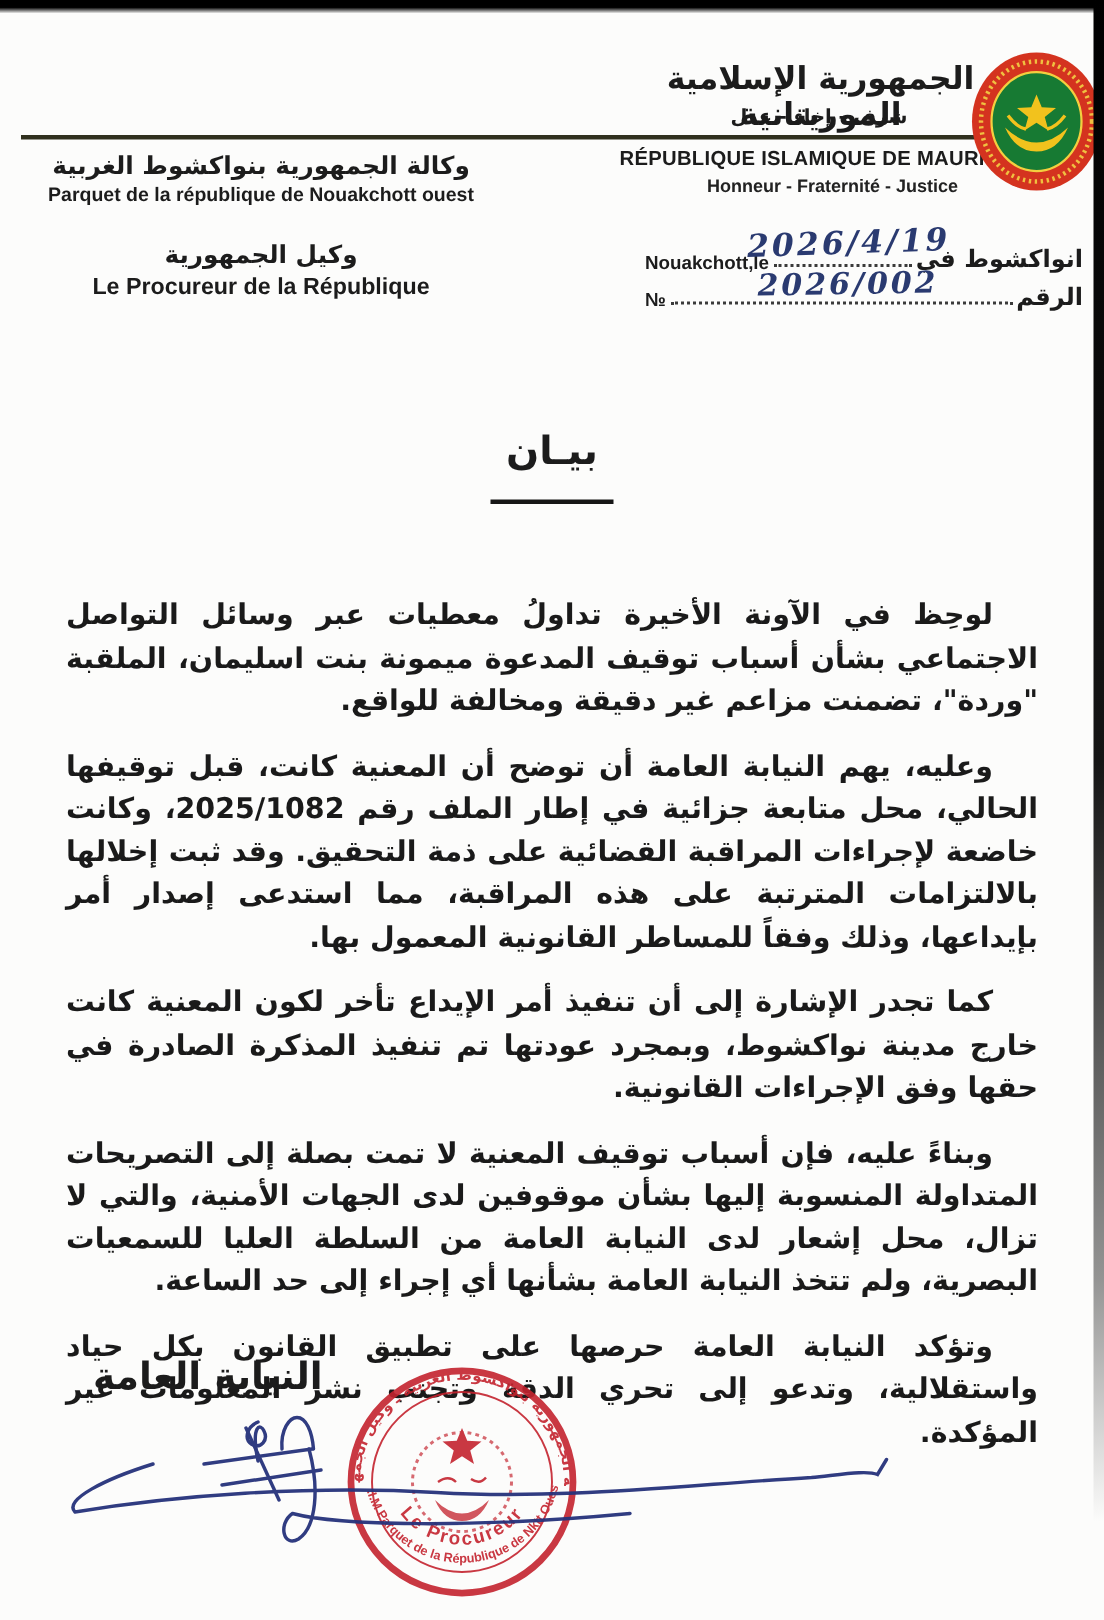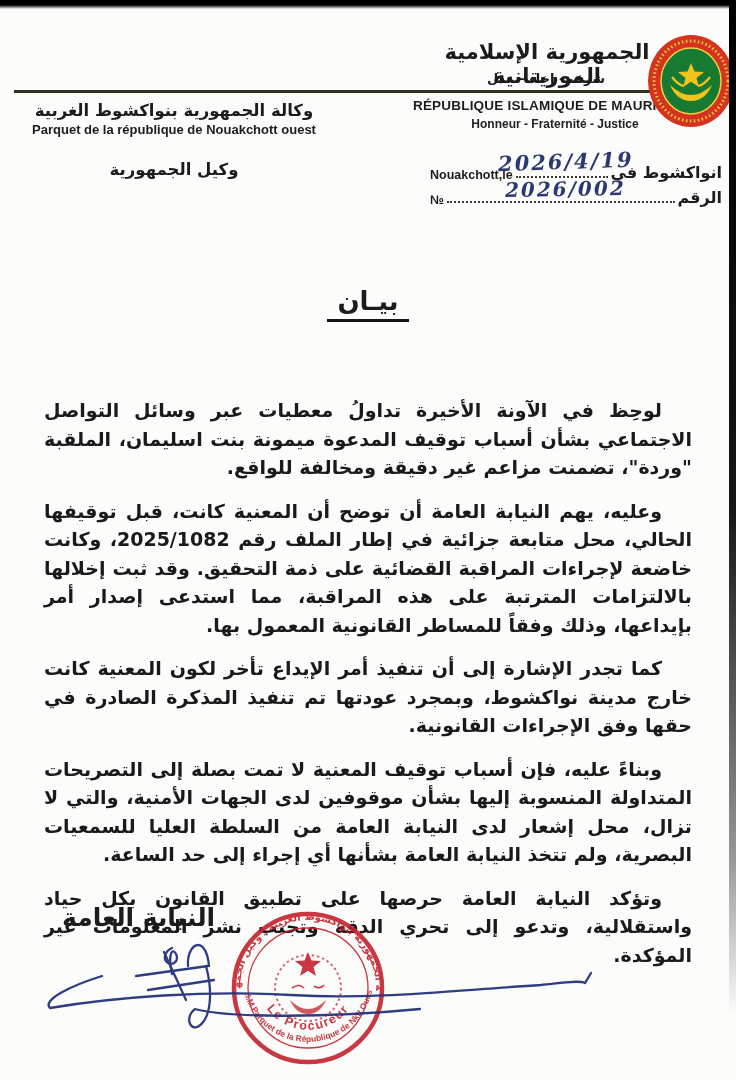--- a/index.html
+++ b/index.html
@@ -32,21 +32,21 @@
   .ref-label-fr{font-family:"Liberation Sans",sans-serif;font-size:12.5px;font-weight:bold;white-space:nowrap;}
   .leader{flex:1;border-bottom:2px dotted #3a3a3a;margin:0 3px 4px;height:1px;}
   .ref-label-ar{font-size:16px;font-weight:bold;direction:rtl;white-space:nowrap;}
   .hand{position:absolute;font-family:"DejaVu Serif",serif;font-style:italic;font-weight:bold;
     color:#2a3a70;letter-spacing:2px;z-index:3;}
   .hand-date{top:149px;left:498px;font-size:21px;transform:rotate(-2deg);}
   .hand-num{top:177px;left:505px;font-size:20px;transform:rotate(-1deg);}
   
   .doc-title{position:absolute;top:286px;left:0;width:736px;text-align:center;direction:rtl;}
   .doc-title span{font-size:26px;font-weight:bold;border-bottom:3px solid #161616;
-    padding:0 10px 3px;letter-spacing:1px;}
+    padding:0 10px 17px;letter-spacing:1px;}
   
   .body-text{position:absolute;top:360px;left:44px;right:44px;direction:rtl;
     text-align:justify;font-size:19px;font-weight:bold;line-height:1.5;color:#1a1a1a;margin-top:36px;}
   .body-text p{margin:0 0 15px;text-indent:30px;}
   
   .issuer{position:absolute;top:903px;left:62px;font-size:25px;font-weight:bold;direction:rtl;}
   .stamp{position:absolute;top:908px;left:228px;z-index:2;}
   .signature{position:absolute;top:896px;left:36px;z-index:4;}
 </style>
 </head>
@@ -59,20 +59,21 @@
   <div class="state-ar">الجمهورية الإسلامية الموريتانية</div>
   <div class="motto-ar">شرف - إخاء - عدل</div>
   <div class="header-rule"></div>
   <div class="state-fr">RÉPUBLIQUE ISLAMIQUE DE MAURITANIE</div>
   <div class="motto-fr">Honneur - Fraternité - Justice</div>
 
   <div class="office-block">
     <div class="office-ar">وكالة الجمهورية بنواكشوط الغربية</div>
     <div class="office-fr">Parquet de la république de Nouakchott ouest</div>
     <div class="holder-ar">وكيل الجمهورية</div>
+    <div class="holder-fr">Le Procureur de la République</div>
   </div>
 
   <div class="emblem">
     <svg width="92" height="96" viewBox="0 0 92 96">
       <ellipse cx="46" cy="48" rx="43" ry="46" fill="#d4331f"></ellipse>
       <ellipse cx="46" cy="48" rx="37" ry="40" fill="none" stroke="#f0c040" stroke-width="3" stroke-dasharray="1.6 2.4"></ellipse>
       <ellipse cx="46" cy="48" rx="30" ry="33" fill="#177a33" stroke="#f3cf3f" stroke-width="1.5"></ellipse>
       <path d="M46,30 L49.5,38.5 L59,39 L51.5,45 L54,54 L46,48.8 L38,54 L40.5,45 L33,39 L42.5,38.5 Z" fill="#f2c21d"></path>
       <path d="M25,52 Q46,72 67,52 Q60,68 46,68 Q32,68 25,52 Z" fill="#f2c21d"></path>
       <path d="M27,44 q6,8 12,9" stroke="#f2c21d" stroke-width="2.2" fill="none"></path>

